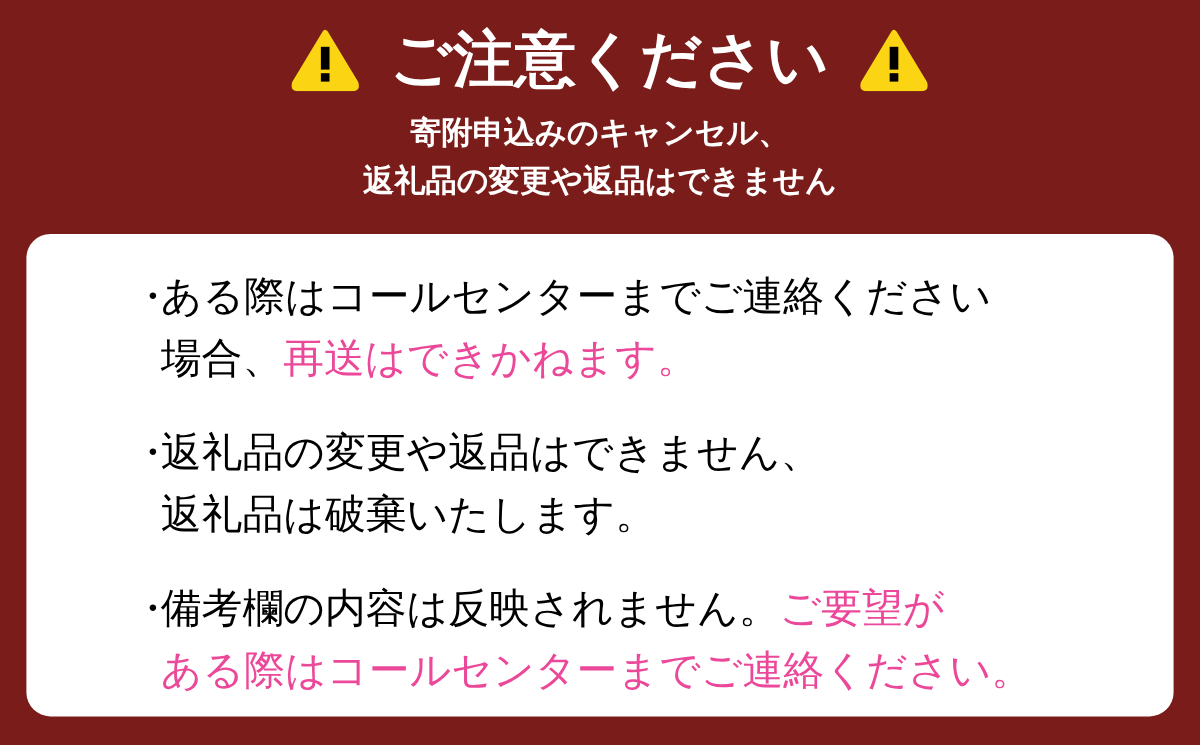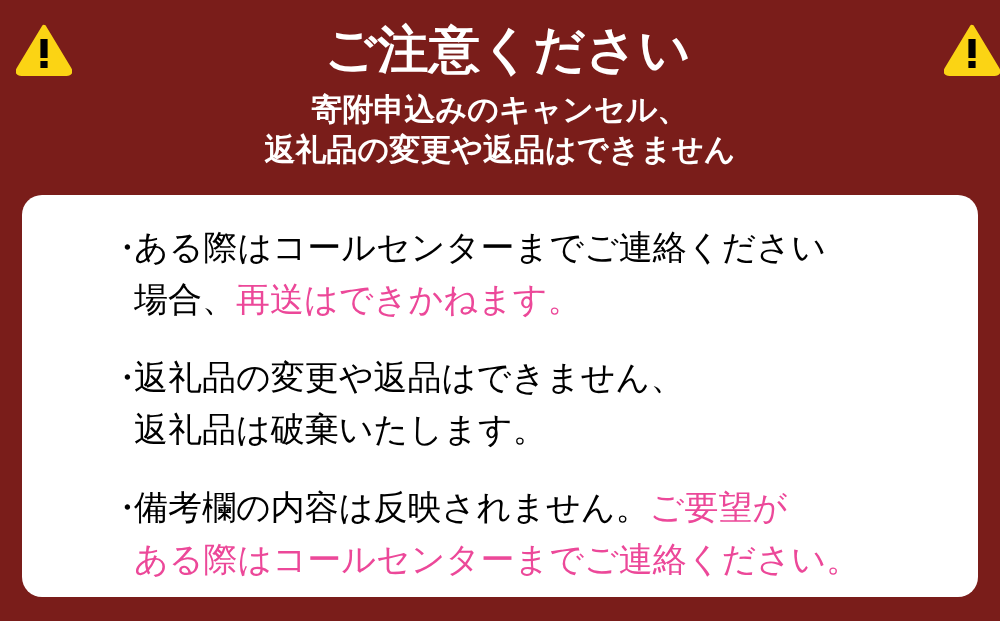--- a/index.html
+++ b/index.html
@@ -30,21 +30,21 @@
     top: 0;
     left: 0;
     width: 1000px;
     height: 195px;
     text-align: center;
   }
 
   #banner-title-row {
     display: flex;
     align-items: center;
-    justify-content: space-between;
+    justify-content: center;
     gap: 26px;
     height: 84px;
     padding-top: 16px;
     box-sizing: border-box;
     padding-left: 16px;
   }
 
   .warn-icon {
     display: inline-block;
     width: 56px;
@@ -58,21 +58,21 @@
     color: #ffffff;
     font-size: 51px;
     font-weight: bold;
     line-height: 58px;
     letter-spacing: 0.5px;
     white-space: nowrap;
   }
 
   #banner-subtitle {
     color: #ffffff;
-    font-size: 31px;
+    font-size: 26px;
     font-weight: bold;
     line-height: 40px;
     margin-top: 6px;
   }
   .subtitle-line { display: block; white-space: nowrap; }
 
   
   #notice-card {
     position: absolute;
     left: 22px;

